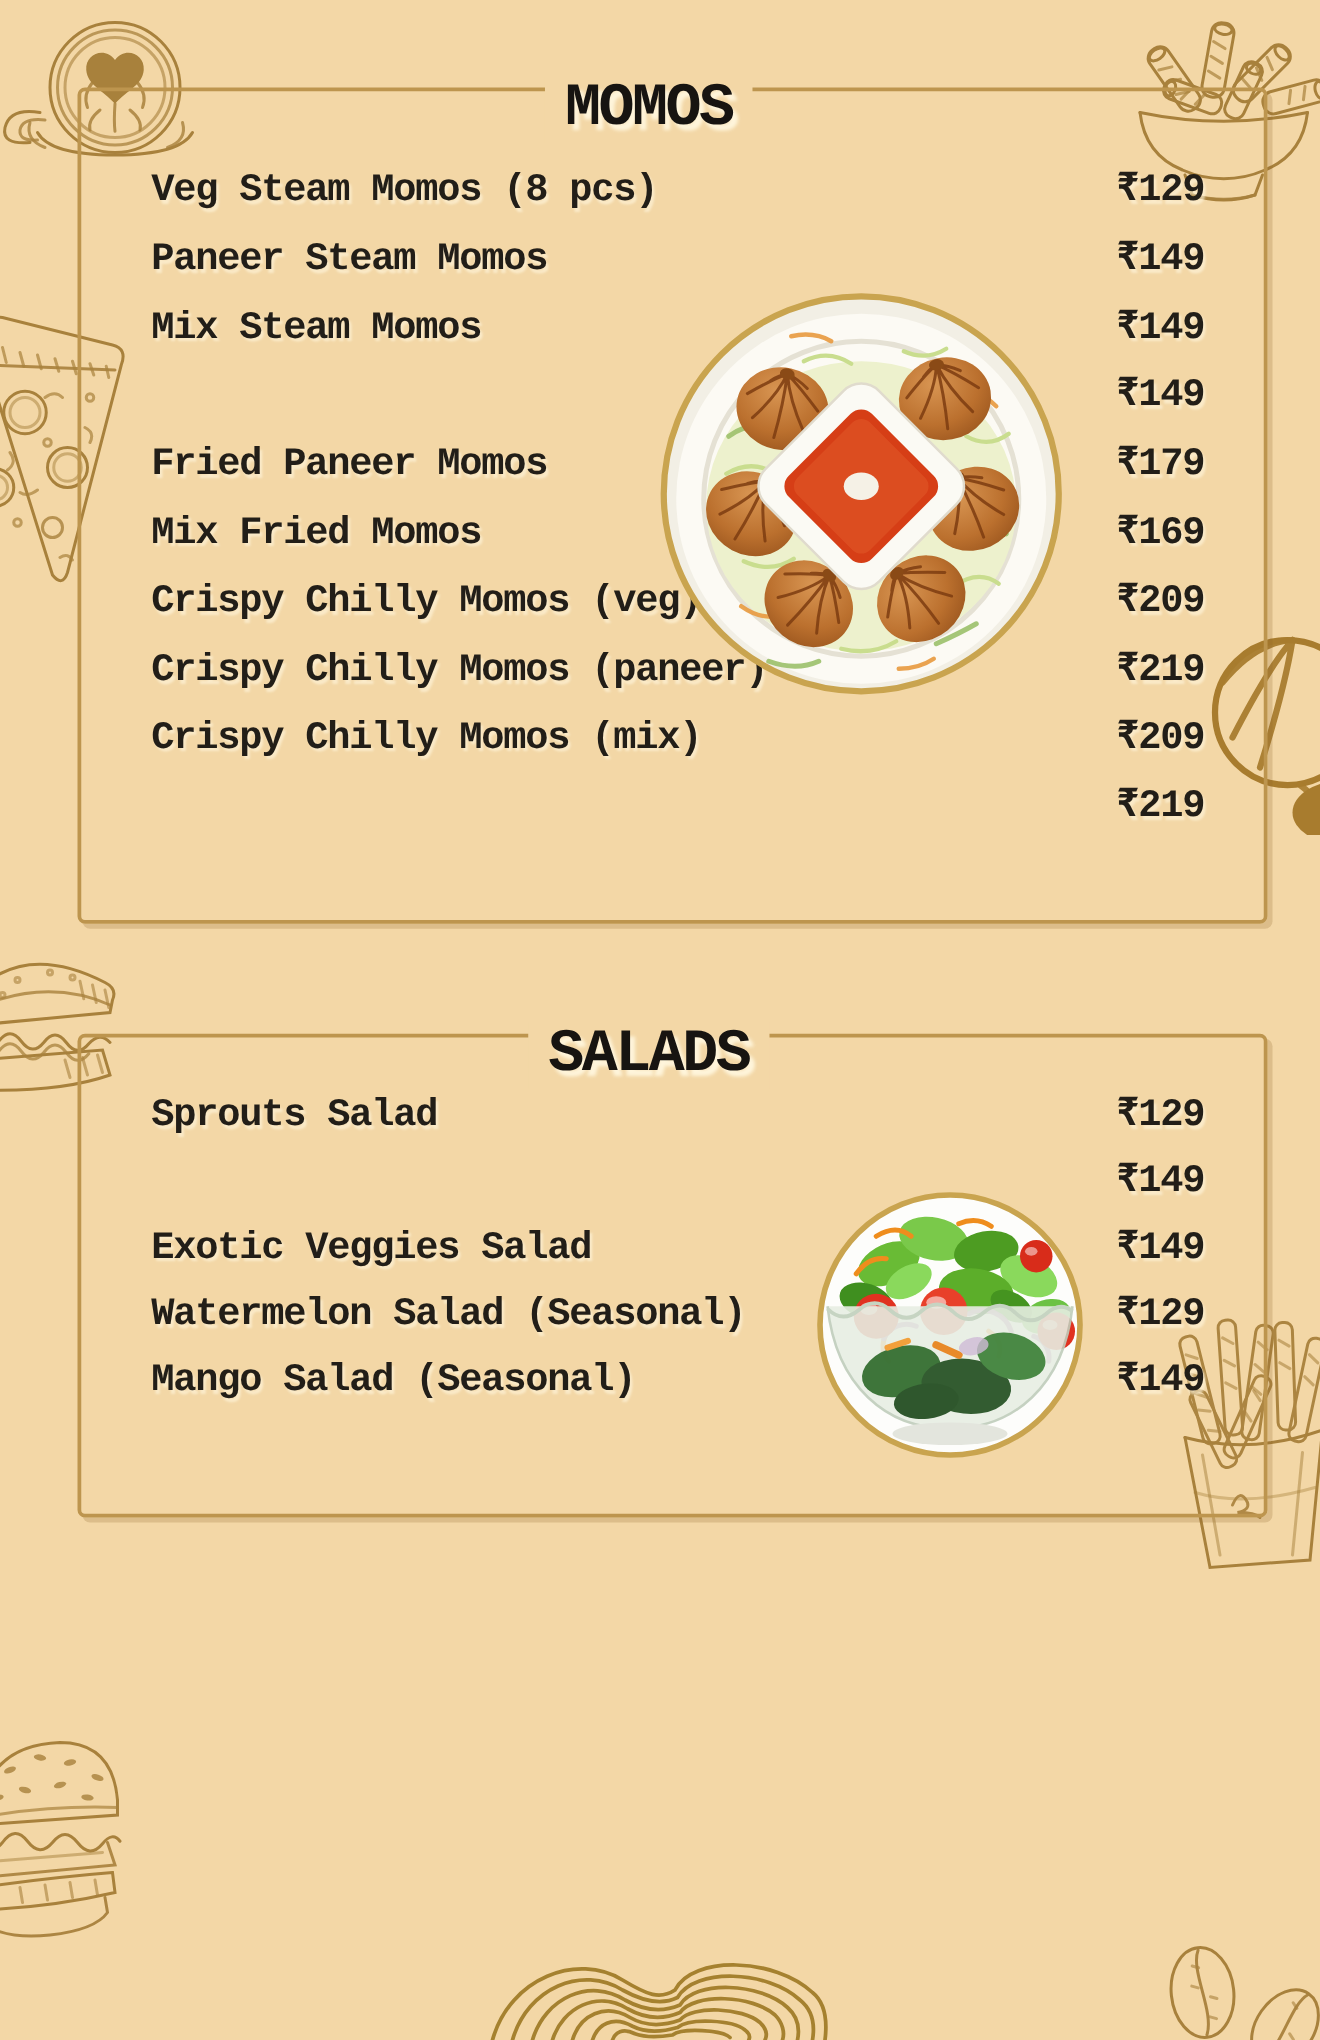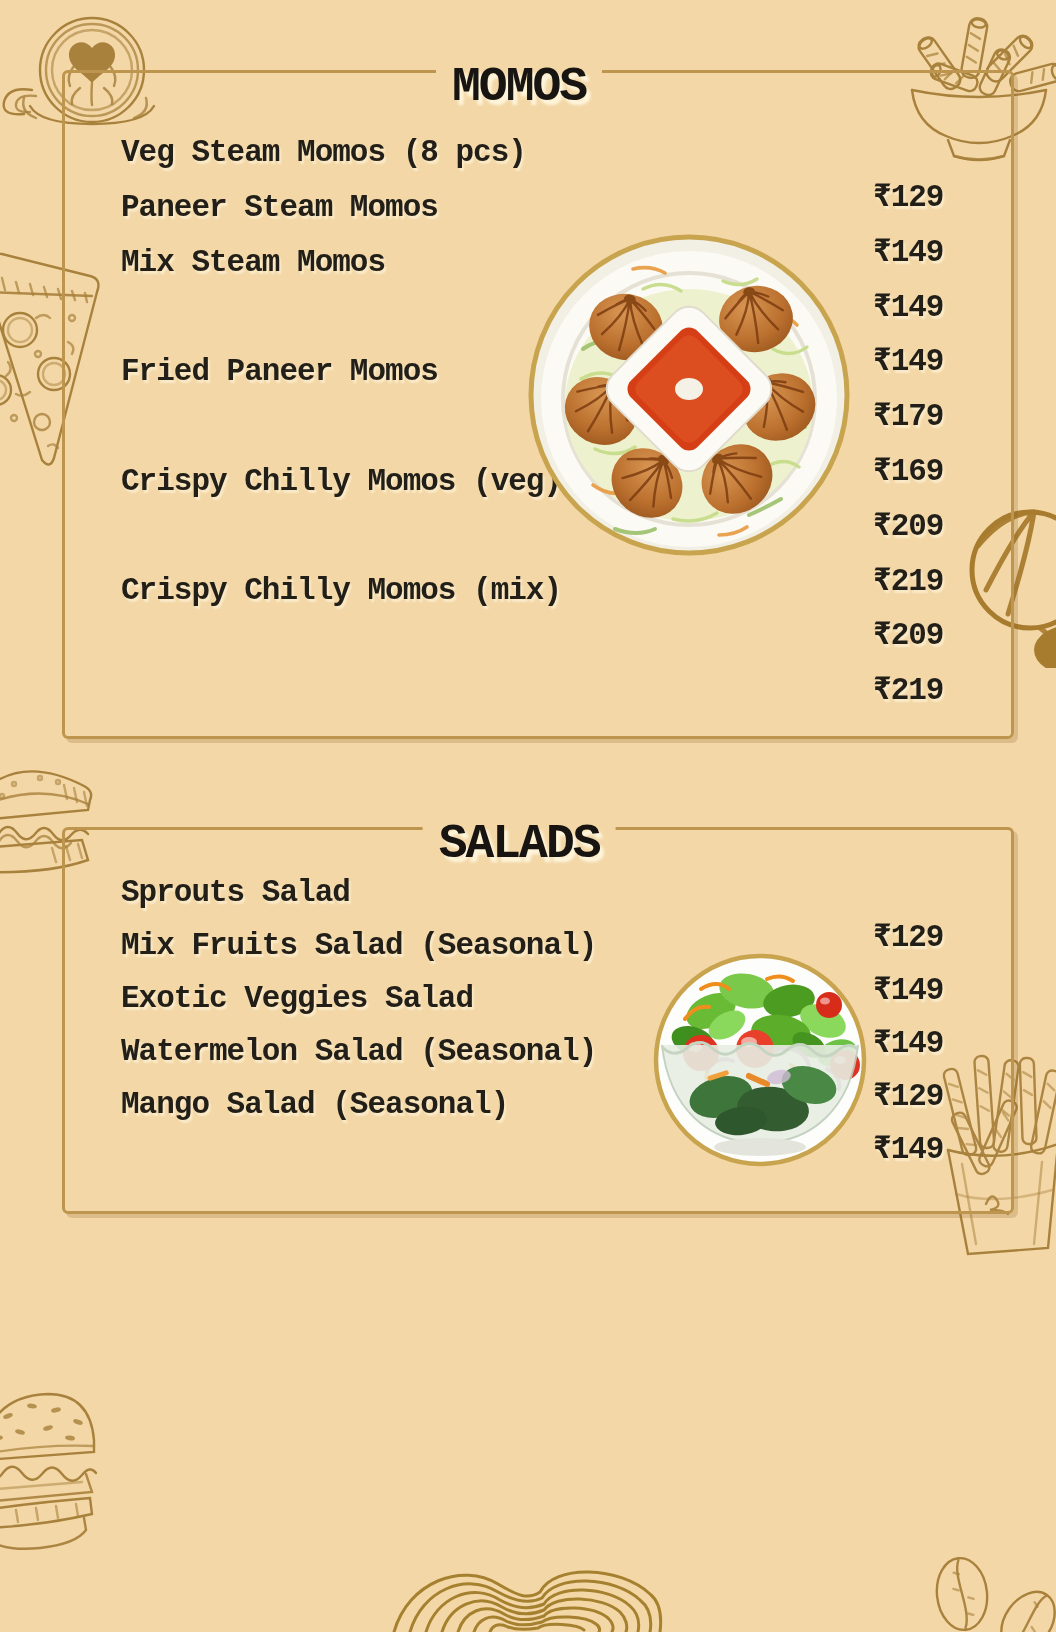--- a/index.html
+++ b/index.html
@@ -36,21 +36,21 @@
   #momos-box .rows{top:61px;}
   #salads-box .rows{top:44px;}
   .row{position:relative;}
   #momos-box .row{height:54.8px;}
   #salads-box .row{height:53px;}
   .item-name,.item-price{
     font-size:31px;font-weight:700;line-height:1.2;color:#221e18;
     letter-spacing:-1px;white-space:nowrap;
     text-shadow:2px 3px 2px rgba(255,246,221,0.65);
   }
-  .item-price{position:absolute;left:752px;top:0;margin-top:45px;}
+  .item-price{position:absolute;left:772px;top:0;}
 
   
   .photo{position:absolute;z-index:5;}
   #momos-photo{left:523px;top:229px;}
   #salad-photo{left:649px;top:949px;}
 
   
   .deco{position:absolute;z-index:1;}
   .deco svg{display:block;}
 </style>
@@ -249,23 +249,23 @@
   </div>
 
   <section class="menu-box" id="momos-box">
     <h1 class="box-title">MOMOS</h1>
     <div class="rows">
       <div class="row"><span class="item-name">Veg Steam Momos (8 pcs)</span><span class="item-price">₹129</span></div>
       <div class="row"><span class="item-name">Paneer Steam Momos</span><span class="item-price">₹149</span></div>
       <div class="row"><span class="item-name">Mix Steam Momos</span><span class="item-price">₹149</span></div>
       <div class="row"><span class="item-price">₹149</span></div>
       <div class="row"><span class="item-name">Fried Paneer Momos</span><span class="item-price">₹179</span></div>
-      <div class="row"><span class="item-price">₹169</span></div>
+      <div class="row"><span class="item-name">Mix Fried Momos</span><span class="item-price">₹169</span></div>
       <div class="row"><span class="item-name">Crispy Chilly Momos (veg)</span><span class="item-price">₹209</span></div>
-      <div class="row"><span class="item-price">₹219</span></div>
+      <div class="row"><span class="item-name">Crispy Chilly Momos (paneer)</span><span class="item-price">₹219</span></div>
       <div class="row"><span class="item-name">Crispy Chilly Momos (mix)</span><span class="item-price">₹209</span></div>
       <div class="row"><span class="item-price">₹219</span></div>
     </div>
   </section>
 
   <div class="photo" id="momos-photo">
     <svg width="332" height="332" viewBox="0 0 332 332">
       <defs>
         <clipPath id="mclip">
             <circle cx="166" cy="166" r="158"></circle>
@@ -322,21 +322,21 @@
         <ellipse cx="166" cy="160" rx="14" ry="11" fill="#f5f1e6"></ellipse>
       </g>
       <circle cx="166" cy="166" r="158" fill="none" stroke="#c9a44f" stroke-width="5"></circle>
     </svg>
   </div>
 
   <section class="menu-box" id="salads-box">
     <h1 class="box-title">SALADS</h1>
     <div class="rows">
       <div class="row"><span class="item-name">Sprouts Salad</span><span class="item-price">₹129</span></div>
-      <div class="row"><span class="item-name">Mix Fruits Salad (Seasonal)</span><span class="item-price">₹149</span></div>
+      <div class="row"><span class="item-price">₹149</span></div>
       <div class="row"><span class="item-name">Exotic Veggies Salad</span><span class="item-price">₹149</span></div>
       <div class="row"><span class="item-name">Watermelon Salad (Seasonal)</span><span class="item-price">₹129</span></div>
       <div class="row"><span class="item-name">Mango Salad (Seasonal)</span><span class="item-price">₹149</span></div>
     </div>
   </section>
 
   <div class="photo" id="salad-photo">
     <svg width="222" height="222" viewBox="0 0 222 222">
       <defs>
           <clipPath id="sclip">

